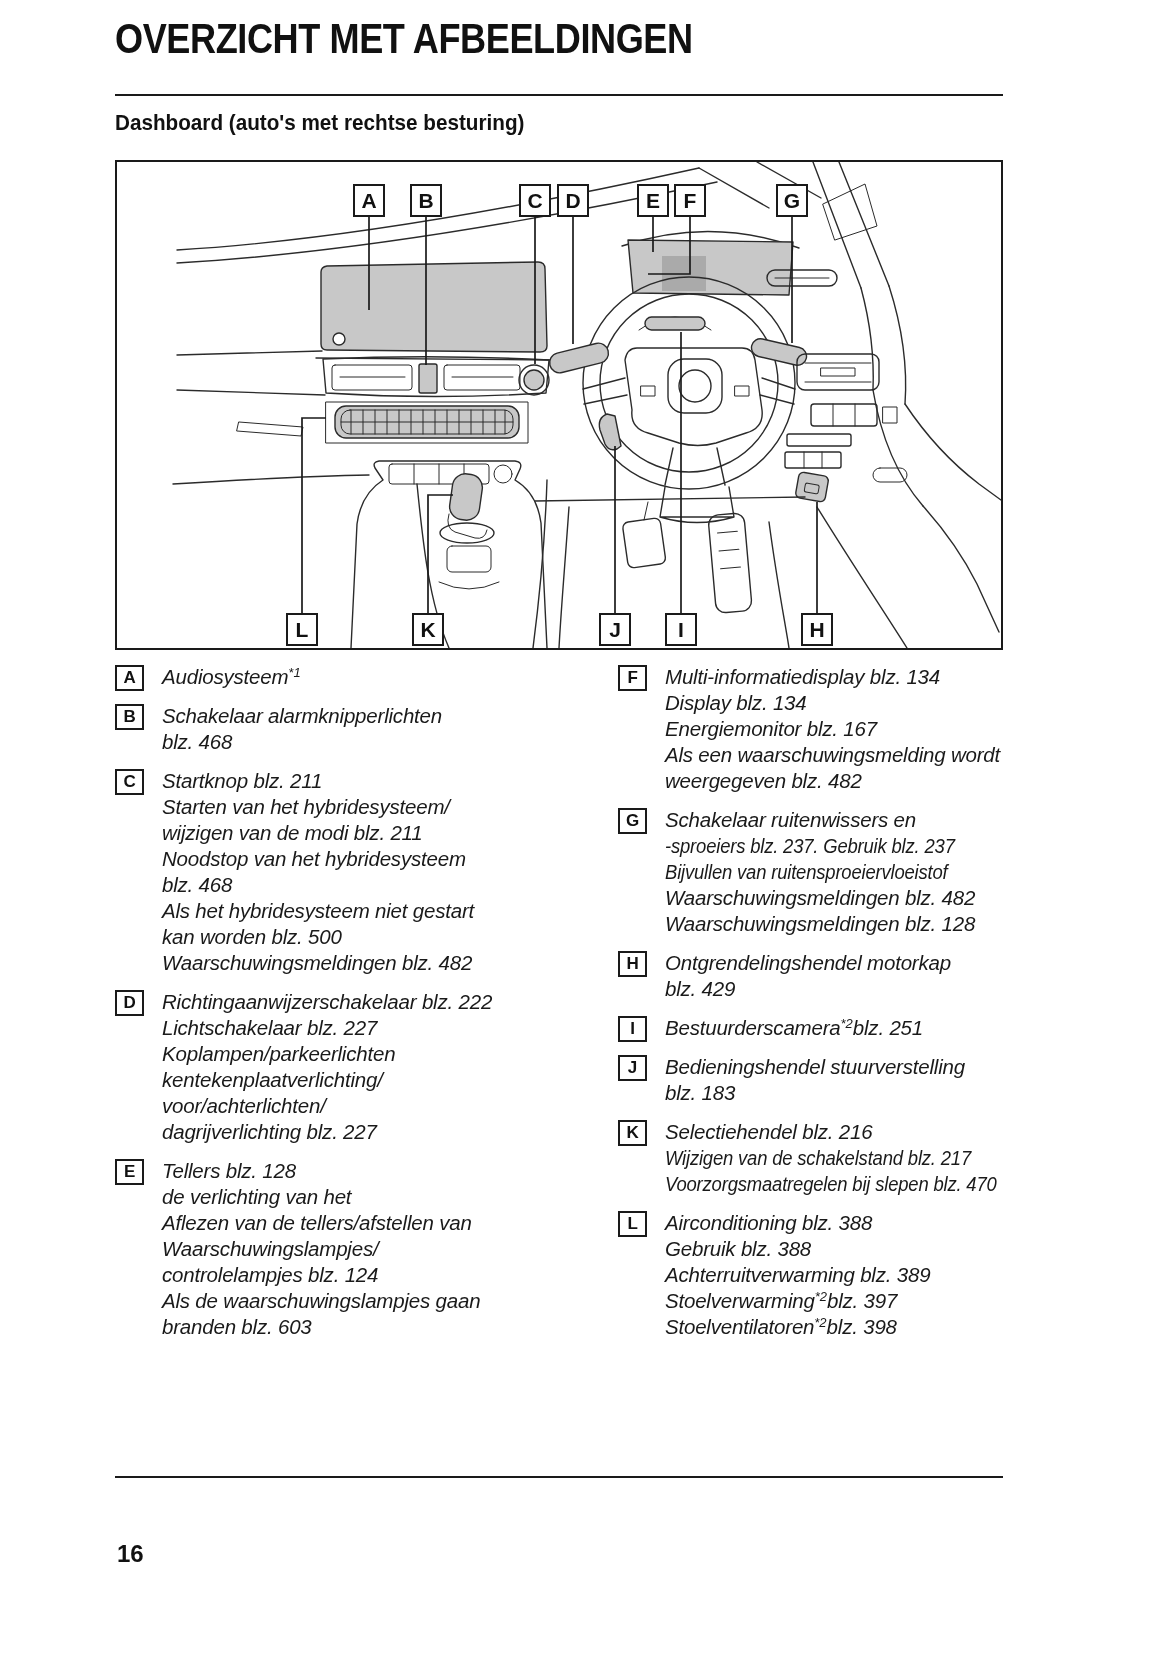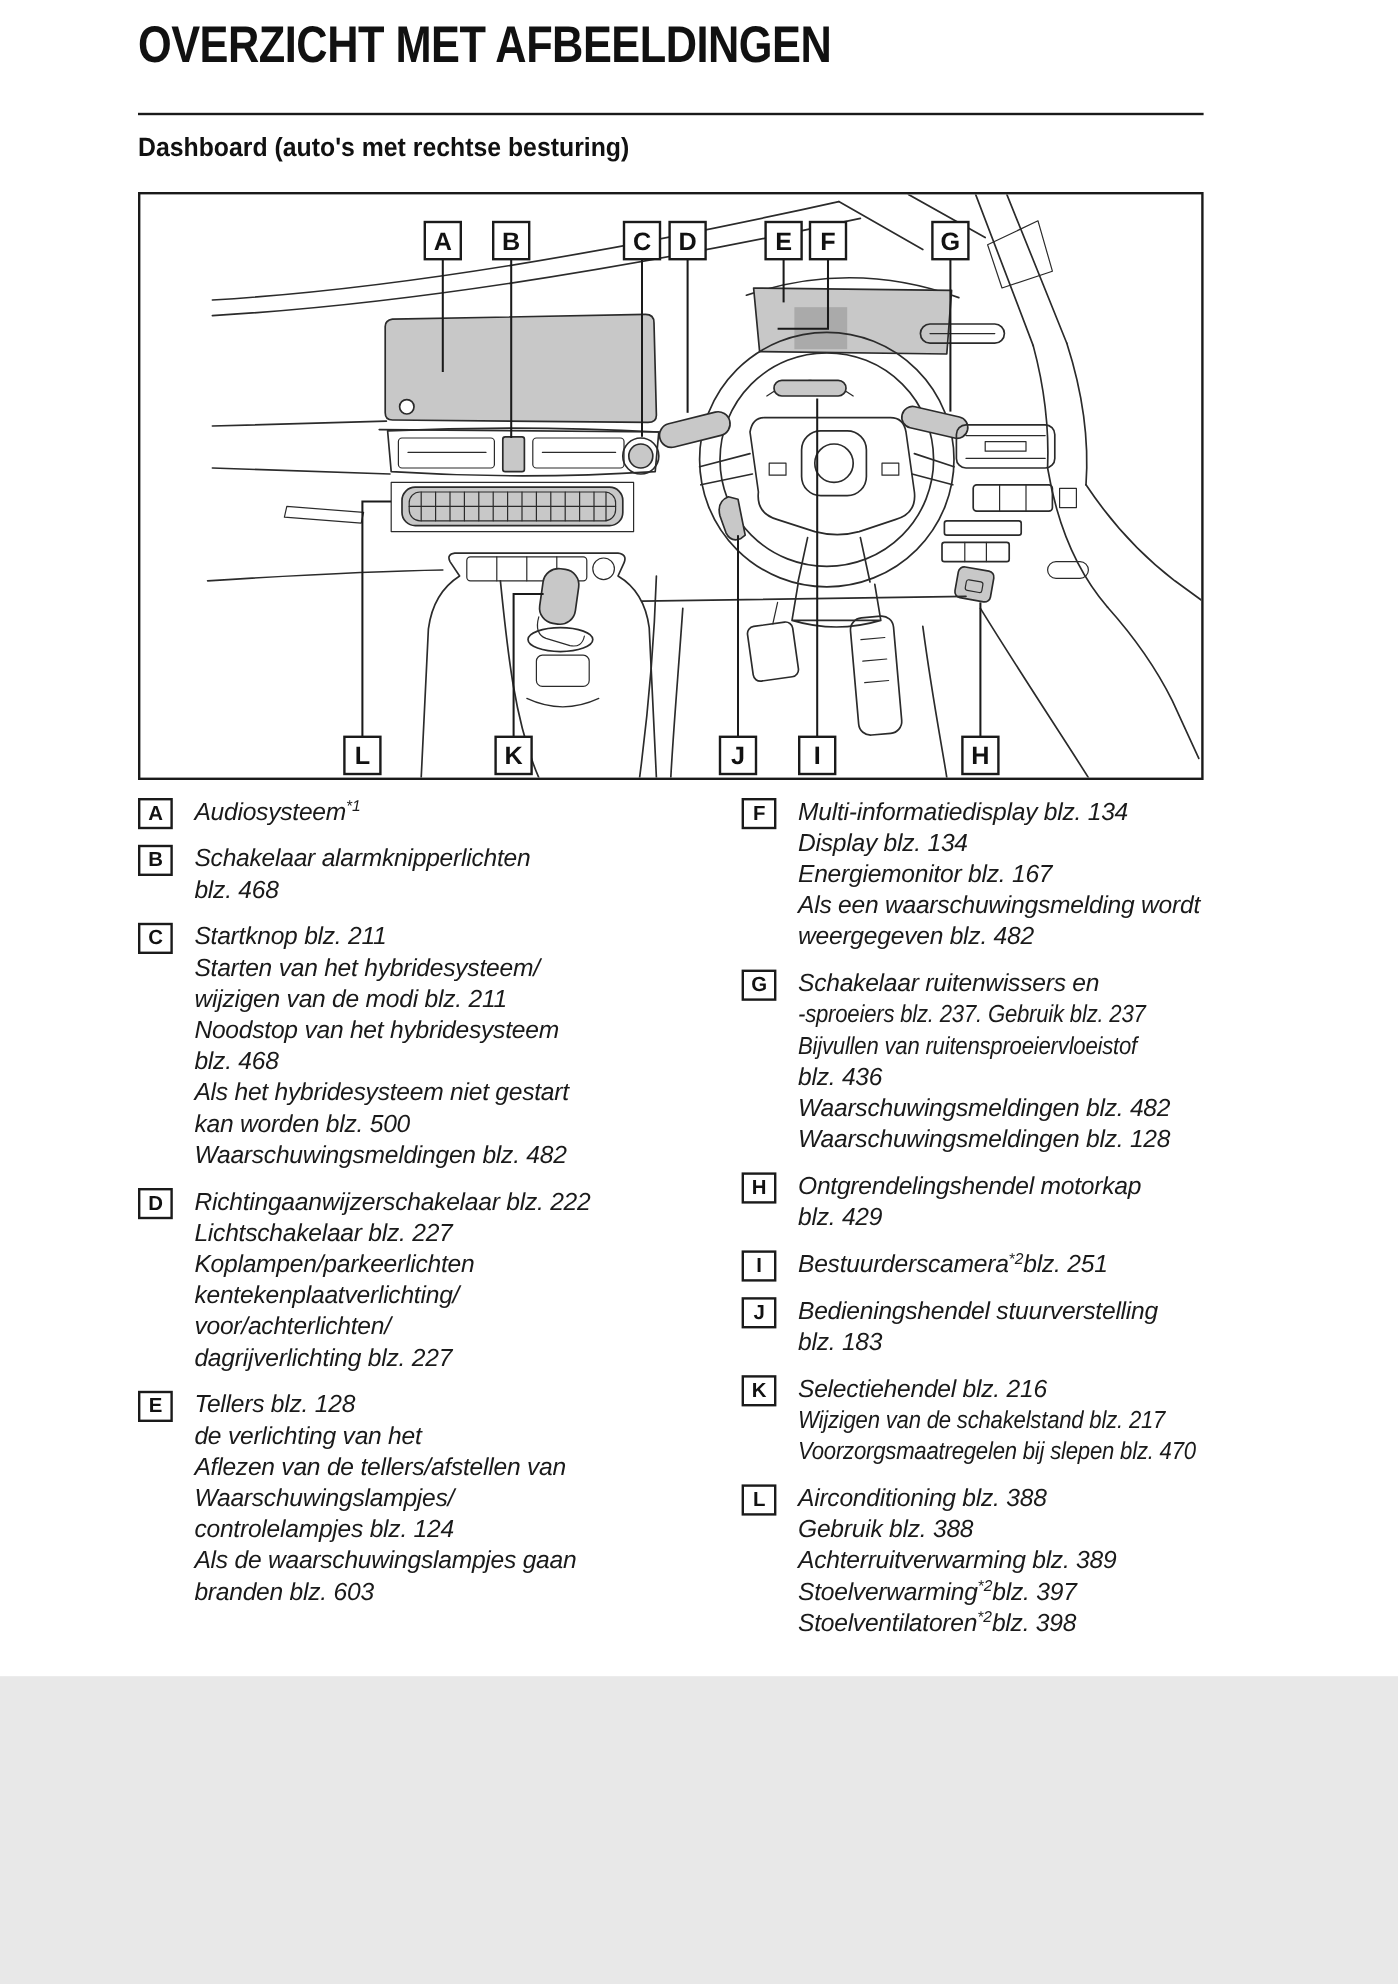--- a/index.html
+++ b/index.html
@@ -1,17 +1,17 @@
 <!DOCTYPE html>
 <html><head>
 <meta charset="utf-8">
 <style>
   html,body{margin:0;padding:0;background:#e8e8e8;}
   .page{
-    position:relative;width:1165px;height:1397px;background:#ffffff;
+    position:relative;width:1165px;height:1653px;background:#ffffff;
     font-family:"Liberation Sans","DejaVu Sans",sans-serif;color:#1a1a1a;
     margin:0 auto;overflow:hidden;
   }
   .title{
     position:absolute;left:115px;top:14px;font-size:43px;font-weight:700;
     white-space:nowrap;letter-spacing:-.5px;
     transform:scaleX(.84);transform-origin:0 0;color:#111;
   }
   .rule{position:absolute;left:115px;width:888px;height:2px;background:#1a1a1a;}
   .rule-top{top:94px;}
@@ -33,21 +33,21 @@
         font-size:20.5px;line-height:26px;letter-spacing:-.2px;}
   .kbox{
     position:absolute;left:0;top:1px;width:25px;height:22px;border:2px solid #1a1a1a;
     text-align:center;font-weight:700;font-size:17px;line-height:22px;color:#111;
     background:#fff;
   }
   .ln{white-space:nowrap;font-style:italic;}
   .txt{display:inline-block;}
   .cond{transform:scaleX(.9);transform-origin:0 100%;}
   sup.fn{font-size:13px;line-height:0;vertical-align:7px;letter-spacing:0;}
-  .pagenum{position:absolute;left:117px;top:1540px;font-size:24px;font-weight:700;color:#111;margin-left:38px;}
+  .pagenum{position:absolute;left:117px;top:1540px;font-size:24px;font-weight:700;color:#111;}
   
   .art path,.art rect,.art circle,.art ellipse,.art line{
     fill:none;stroke:#2b2b2b;stroke-width:1.4;stroke-linecap:round;stroke-linejoin:round;
   }
   .art .shade{fill:#c8c8c8;}
   .art .shade2{fill:#aaaaaa;stroke:none;}
   .art .white{fill:#ffffff;}
   .art .thin{stroke-width:1;}
   .leader path{fill:none;stroke:#1a1a1a;stroke-width:1.7;}
   .callout rect{fill:#ffffff;stroke:#1a1a1a;stroke-width:2;}
@@ -281,21 +281,20 @@
           <div class="ln"><span class="txt">Display blz. 134</span></div>
           <div class="ln"><span class="txt">Energiemonitor blz. 167</span></div>
           <div class="ln"><span class="txt">Als een waarschuwingsmelding wordt</span></div>
           <div class="ln"><span class="txt">weergegeven blz. 482</span></div>
         </div>
         <div class="item">
           <span class="kbox">G</span>
           <div class="ln"><span class="txt">Schakelaar ruitenwissers en</span></div>
           <div class="ln"><span class="txt cond">-sproeiers blz. 237. Gebruik blz. 237</span></div>
           <div class="ln"><span class="txt cond">Bijvullen van ruitensproeiervloeistof</span></div>
-          <div class="ln"><span class="txt">blz. 436</span></div>
           <div class="ln"><span class="txt">Waarschuwingsmeldingen blz. 482</span></div>
           <div class="ln"><span class="txt">Waarschuwingsmeldingen blz. 128</span></div>
         </div>
         <div class="item">
           <span class="kbox">H</span>
           <div class="ln"><span class="txt">Ontgrendelingshendel motorkap</span></div>
           <div class="ln"><span class="txt">blz. 429</span></div>
         </div>
         <div class="item">
           <span class="kbox">I</span>

